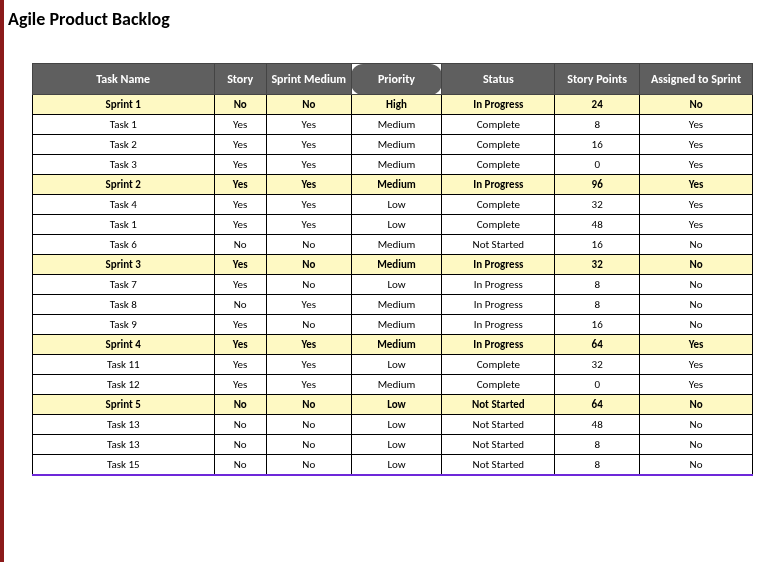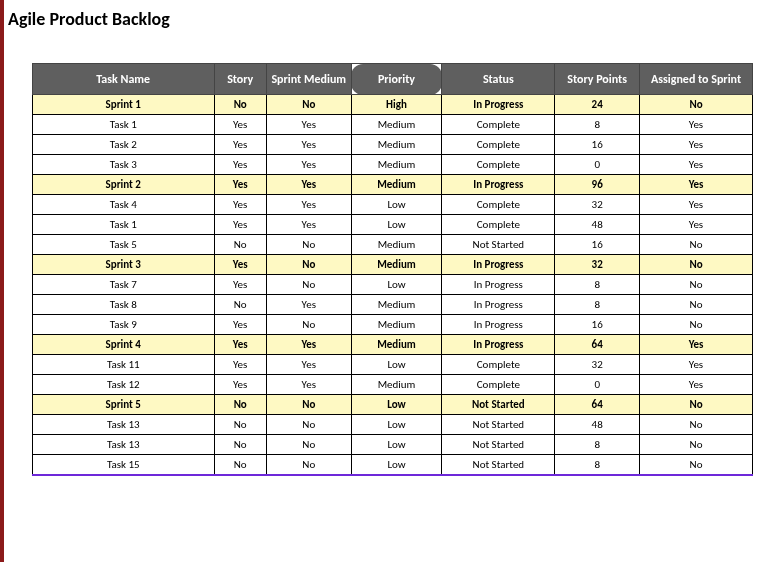--- a/index.html
+++ b/index.html
@@ -133,21 +133,21 @@
         <tr>
           <td>Task 1</td>
           <td>Yes</td>
           <td>Yes</td>
           <td>Low</td>
           <td>Complete</td>
           <td>48</td>
           <td>Yes</td>
         </tr>
         <tr>
-          <td>Task 5</td>
+          <td>Task 6</td>
           <td>No</td>
           <td>No</td>
           <td>Medium</td>
           <td>Not Started</td>
           <td>16</td>
           <td>No</td>
         </tr>
         <tr class="sprint-row">
           <td>Sprint 3</td>
           <td>Yes</td>

